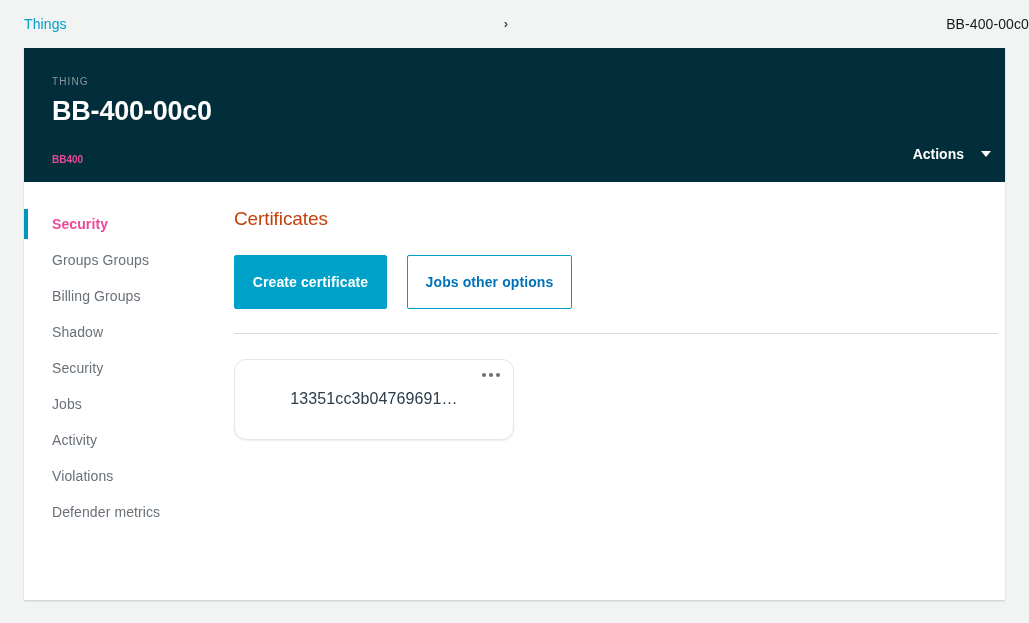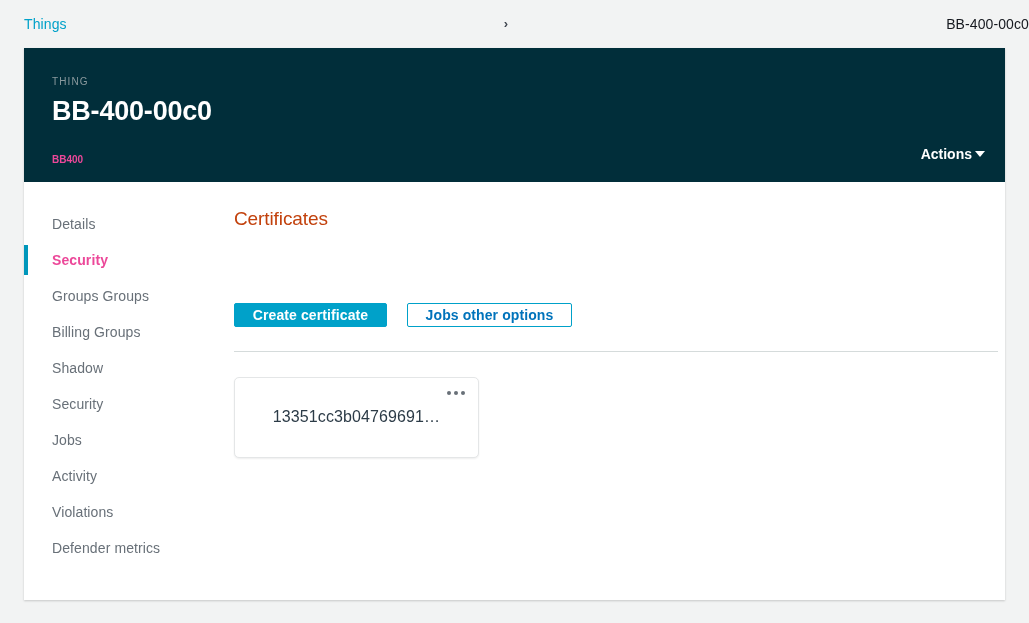--- a/index.html
+++ b/index.html
@@ -74,25 +74,25 @@
     letter-spacing: -0.2px;
   }
   .thing-subtitle {
     color: #ec4899;
     font-size: 10px;
     font-weight: bold;
     margin-top: 27px;
   }
   .actions-btn {
     position: absolute;
-    right: 20px;
+    right: 14px;
     bottom: 20px;
     display: flex;
     align-items: center;
-    gap: 3px;
+    gap: 17px;
     color: #ffffff;
     font-size: 14px;
     font-weight: bold;
     cursor: pointer;
     background: none;
     border: none;
     font-family: inherit;
     text-align: right;
   }
   .caret-down {
@@ -149,31 +149,30 @@
     font-weight: normal;
     letter-spacing: -0.1px;
   }
 
   .btn-row {
     display: flex;
     gap: 20px;
     margin-top: 25px;
   }
   .btn {
-    height: 24px;
+    height: 54px;
     font-size: 14px;
     font-weight: bold;
     font-family: inherit;
     border-radius: 2px;
     cursor: pointer;
     letter-spacing: 0.1px;
     display: flex;
     align-items: center;
     justify-content: center;
-    margin-top: 48px;
   }
   .btn-primary {
     background: #00a1c9;
     color: #ffffff;
     border: 1px solid #00a1c9;
     width: 153px;
   }
   .btn-secondary {
     background: #ffffff;
     color: #0073bb;
@@ -186,25 +185,25 @@
     background: #d5dbdb;
     margin-top: 24px;
     width: 764px;
   }
 
   .cert-grid {
     margin-top: 25px;
   }
   .cert-card {
     position: relative;
-    width: 245px;
+    width: 280px;
     height: 81px;
     background: #ffffff;
     border: 1px solid #e4e6e7;
-    border-radius: 5px;
+    border-radius: 12px;
     box-shadow: 0 1px 2px rgba(0,0,0,0.07);
     display: flex;
     align-items: center;
     justify-content: center;
   }
   .cert-id {
     font-size: 16px;
     color: #2c3b47;
     letter-spacing: 0.1px;
     padding-bottom: 2px;
@@ -244,23 +243,20 @@
 
     <button class="actions-btn">
       <span>Actions</span>
       <span class="caret-down"></span>
     </button>
   </div>
 
   <div class="panel-body">
 
     <nav class="sidenav">
-      <div class="nav-item">
-        <span>Details</span>
-      </div>
       <div class="nav-item active">
         <span>Security</span>
       </div>
       <div class="nav-item">
         <span>Groups Groups</span>
       </div>
       <div class="nav-item">
         <span>Billing Groups</span>
       </div>
       <div class="nav-item">

